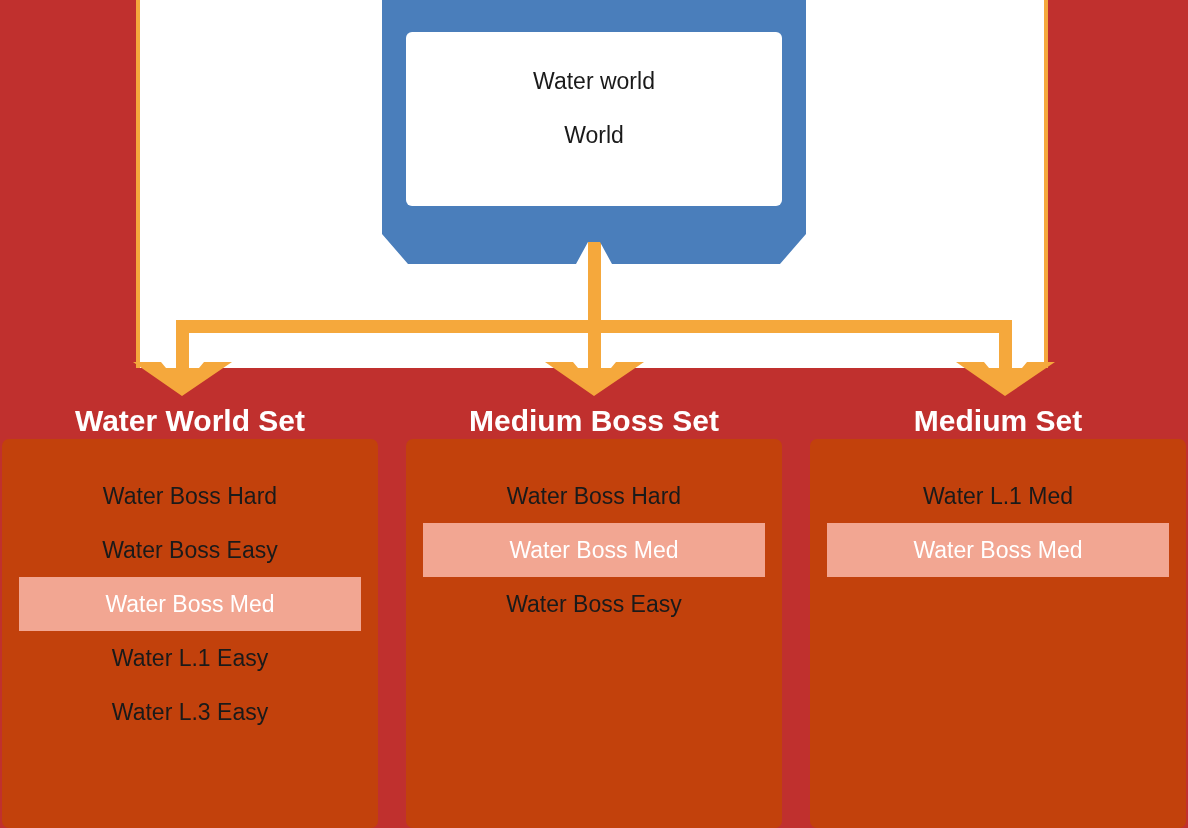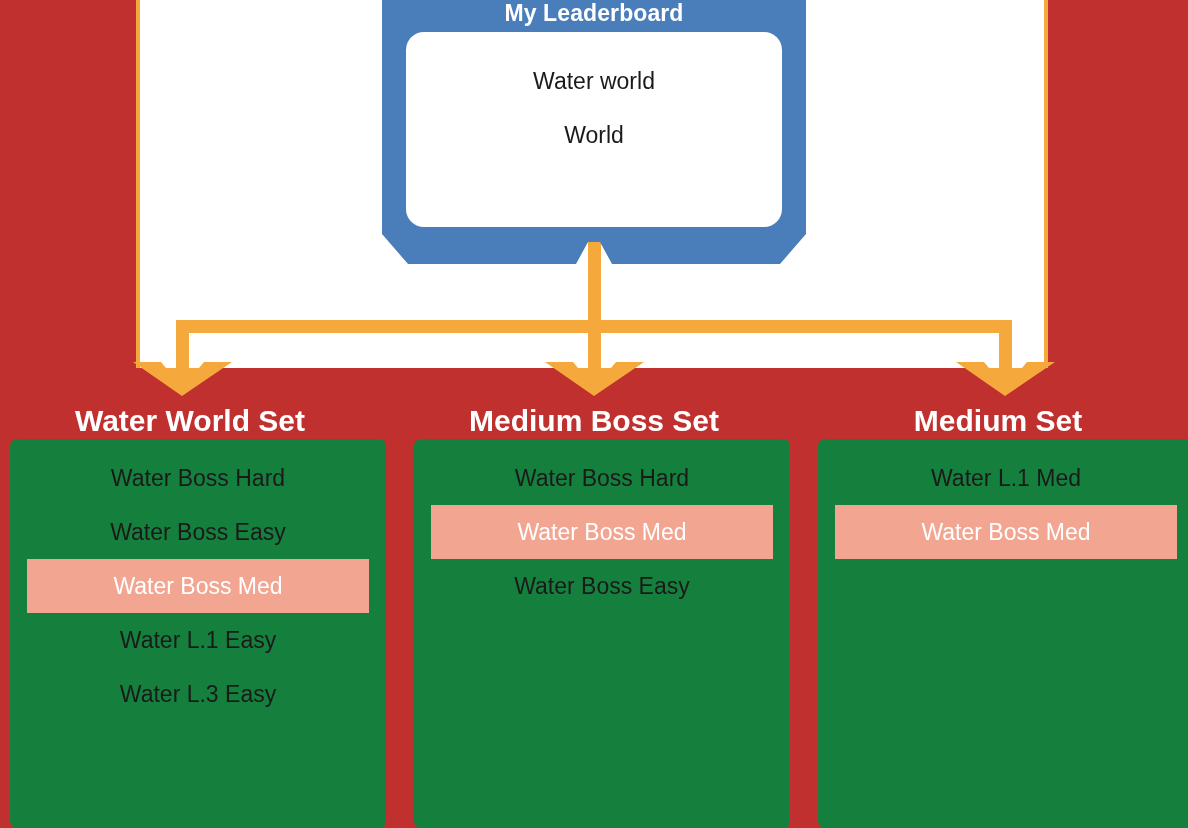--- a/index.html
+++ b/index.html
@@ -60,23 +60,23 @@
     color: #ffffff;
     font-size: 23px;
     font-weight: bold;
     letter-spacing: 0.1px;
   }
   .blue-card-body {
     position: absolute;
     left: 34px;
     top: 40px;
     width: 376px;
-    height: 195px;
+    height: 174px;
     background: #ffffff;
-    border-radius: 18px;
+    border-radius: 6px;
     box-sizing: border-box;
     padding-top: 22px;
   }
   .blue-card-body .line {
     text-align: center;
     font-size: 23px;
     color: #1a1a1a;
     line-height: 54px;
   }
 
@@ -103,28 +103,28 @@
     left: 0;
     top: 6px;
     width: 100%;
     text-align: center;
     color: #ffffff;
     font-size: 30px;
     font-weight: bold;
   }
   .set-card {
     position: absolute;
-    left: 8px;
+    left: 0;
     top: 41px;
     width: 376px;
     height: 389px;
-    background: #15803d;
+    background: #c2410c;
     border-radius: 7px;
     box-sizing: border-box;
-    padding-top: 12px;
+    padding-top: 30px;
     overflow: hidden;
   }
   .set-item {
     height: 54px;
     line-height: 54px;
     text-align: center;
     font-size: 23px;
     color: #1a1a1a;
     margin: 0 17px;
   }
@@ -157,21 +157,20 @@
     <polygon points="545,362 573,362 578,368 611,368 616,362 644,362 594,396" fill="#f5a83c"></polygon>
 
     <polygon points="956,362 984,362 989,368 1022,368 1027,362 1055,362 1005,396" fill="#f5a83c"></polygon>
   </svg>
 
   <div class="blue-card">
     <svg class="blue-card-svg" viewBox="0 0 444 285" width="444" height="285" xmlns="http://www.w3.org/2000/svg">
       <path d="M 10,0 L 434,0 L 434,242 L 408,272 L 240,272 L 228,250
                L 216,250 L 204,272 L 36,272 L 10,242 Z" fill="#4a7ebb"></path>
     </svg>
-    <div class="blue-card-title">My Leaderboard</div>
     <div class="blue-card-body">
       <div class="line">Water world</div>
       <div class="line">World</div>
     </div>
   </div>
 
   <div class="sets-row">
 
     <div class="set-col c0">
       <div class="set-title">Water World Set</div>

